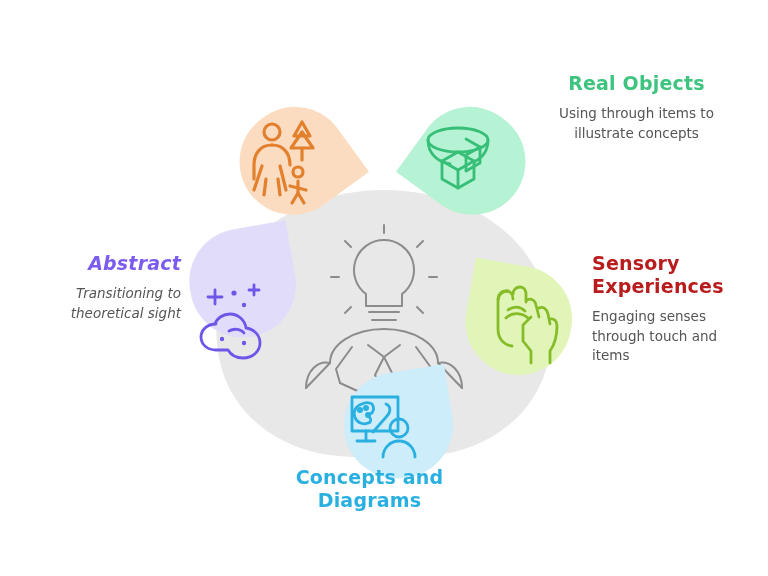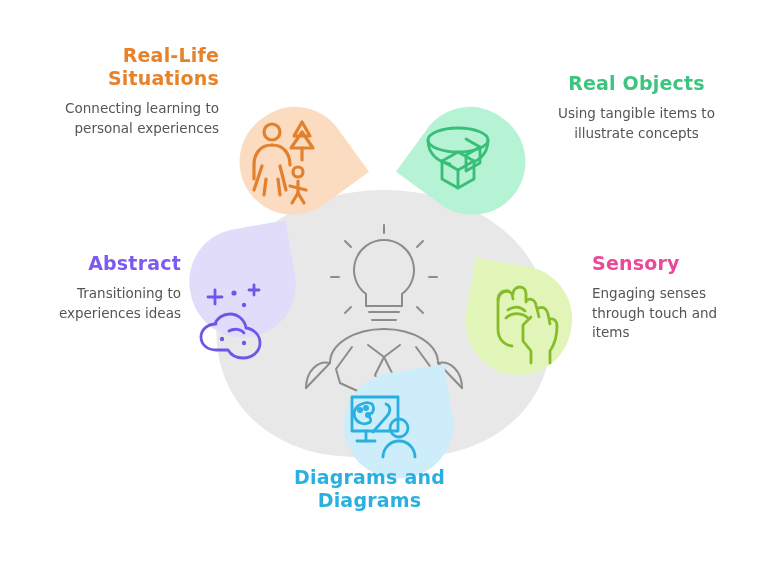--- a/index.html
+++ b/index.html
@@ -41,26 +41,26 @@
     font-size: 13.5px;
     color: #555555;
     line-height: 1.45;
     margin: 0;
   }
 
   
   .blk-real-life   { left: 24px;  top: 44px;  width: 195px; text-align: right; }
   .blk-real-obj    { left: 529px; top: 72px;  width: 215px; text-align: center; }
   .blk-sensory     { left: 592px; top: 252px; width: 160px; text-align: left; }
-  .blk-abstract    { left: 18px;  top: 252px; width: 163px; text-align: right; }
+  .blk-abstract    { left: 18px;  top: 252px; width: 163px; text-align: right; font-style: italic; }
   .blk-examples    { left: 262px; top: 466px; width: 215px; text-align: center; }
 
   .t-orange { color: #e8822a; }
   .t-green  { color: #3dc47e; }
-  .t-lime   { color: #ec4899; }
+  .t-lime   { color: #b91c1c; }
   .t-purple { color: #7c5cf0; }
   .t-blue   { color: #2ab0e0; }
 
   .petal-svg { position: absolute; left: 0; top: 0; }
 </style>
 </head>
 <body>
 
 <div id="infographic">
 
@@ -211,49 +211,43 @@
       <line x1="254" y1="285" x2="254" y2="295"></line>
       <circle cx="234" cy="293" r="2.6" fill="#6f56e8" stroke="none"></circle>
       <circle cx="244" cy="305" r="2.2" fill="#6f56e8" stroke="none"></circle>
       <path d="M216 324 c-9 0 -15 6 -15 13 c0 8 7 13 15 13 l12 0 c3 5 9 8 15 8 c10 0 17 -7 17 -15 c0 -8 -6 -14 -14 -15 c-1 -8 -8 -14 -16 -14 c-7 0 -13 4 -15 10 Z"></path>
       <circle cx="222" cy="339" r="2.2" fill="#6f56e8" stroke="none"></circle>
       <circle cx="244" cy="343" r="2.2" fill="#6f56e8" stroke="none"></circle>
       <path d="M229 331 c5 -3 12 -2 15 2"></path>
     </g>
   </svg>
 
-  <div class="label-block blk-real-life">
-    <div class="label-title t-orange">
-      <span>Real-Life</span><br>
-      <span>Situations</span>
-    </div>
-    <p class="label-desc">Connecting learning to personal experiences</p>
-  </div>
 
   <div class="label-block blk-real-obj">
     <div class="label-title t-green">
       <span>Real Objects</span>
     </div>
-    <p class="label-desc">Using tangible items to illustrate concepts</p>
+    <p class="label-desc">Using through items to illustrate concepts</p>
   </div>
 
   <div class="label-block blk-sensory">
     <div class="label-title t-lime">
       <span>Sensory</span><br>
+      <span>Experiences</span>
     </div>
     <p class="label-desc">Engaging senses through touch and items</p>
   </div>
 
   <div class="label-block blk-examples">
     <div class="label-title t-blue">
-      <span>Diagrams and</span><br>
+      <span>Concepts and</span><br>
       <span>Diagrams</span>
     </div>
   </div>
 
   <div class="label-block blk-abstract">
     <div class="label-title t-purple">
       <span>Abstract</span><br>
     </div>
-    <p class="label-desc">Transitioning to experiences ideas</p>
+    <p class="label-desc">Transitioning to theoretical sight</p>
   </div>
 
 </div>
 
 </body></html>

